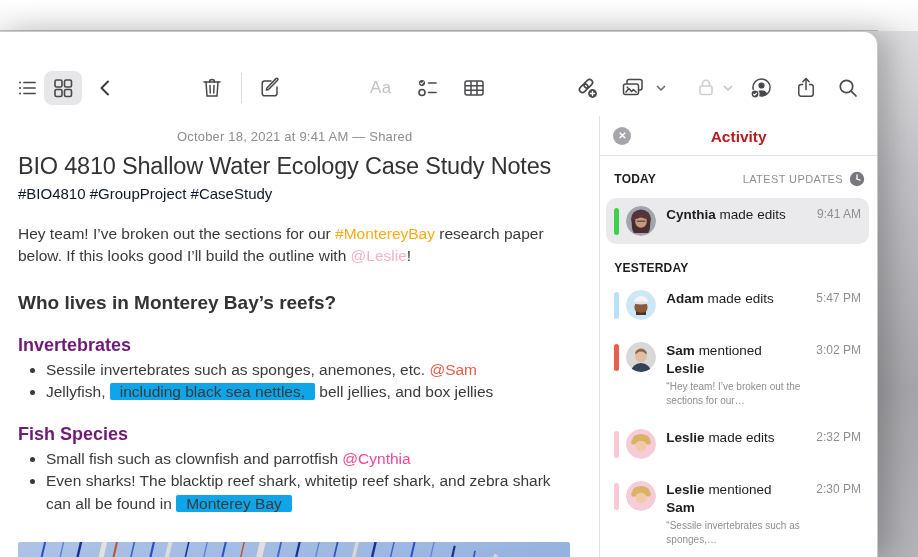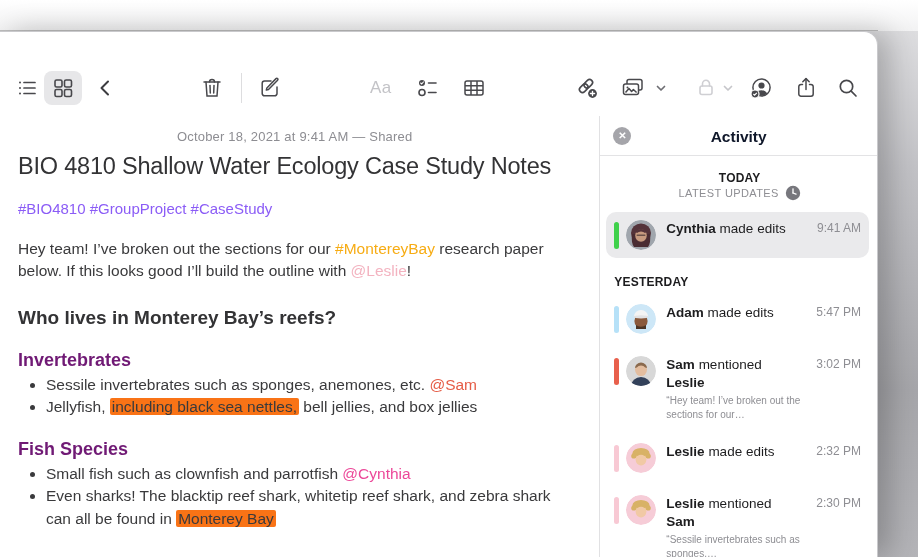--- a/index.html
+++ b/index.html
@@ -28,42 +28,42 @@
   .chev-sm { color:#7a7a80; }
 
   
   .content { display:flex; height:470px; }
   .note-pane { width:600px; padding:0 28px 0 18px; overflow:hidden; position:relative; }
   .sidebar { width:278px; border-left:1px solid #e1e1e3; display:flex; flex-direction:column; }
 
   
   .date-line { text-align:center; font-size:13px; color:#8d8d92; margin-top:13px; letter-spacing:.2px;}
   .note-title { font-size:23.5px; font-weight:normal; color:#333335; margin-top:9px; letter-spacing:-.2px; }
-  .note-tags { font-size:15px; color:#8b5cf6; margin-top:20px; font-weight:500;}
+  .note-tags { font-size:15px; color:#0f172a; margin-top:5px; font-weight:500;}
   .note-body { font-size:15.5px; color:#3a3a3c; line-height:1.42; }
   .intro { margin-top:21px; width:548px; }
   .q-heading { font-size:19px; font-weight:bold; color:#333335; margin-top:25px; }
   .sub-heading { font-size:18px; font-weight:bold; color:#701a75; margin-top:21px; }
   ul.nlist { margin:3px 0 0 0; padding-left:28px; width:552px;}
   ul.nlist li { font-size:15.5px; color:#3a3a3c; line-height:1.45; }
-  .hl { background:#f97316; border-radius:2px; padding:0 2px; }
+  .hl { background:#0ea5e9; border-radius:2px; padding:0 10px; }
   .m-pink { color:#f3b3c0; }
   .m-coral { color:#e55c46; }
   .m-green { color:#ec4899; }
   .m-tag { color:#f7ac14; }
 
   .photo { margin-top:27px; width:552px; height:120px; border-radius:2px; overflow:hidden; }
 
   
   .sb-header { position:relative; height:40px; border-bottom:1px solid #e3e3e5; }
-  .sb-title { text-align:center; line-height:42px; font-size:15.5px; font-weight:bold; color:#0f172a; }
+  .sb-title { text-align:center; line-height:42px; font-size:15.5px; font-weight:bold; color:#b91c1c; }
   .close-btn { position:absolute; left:13px; top:11px; width:18px; height:18px; border-radius:50%;
     background:#a5a5aa; color:#fff; font-size:10px; font-weight:bold; line-height:18px; text-align:center; cursor:default;}
   .sb-sectionrow { display:flex; align-items:center; justify-content:space-between;
-    padding:15px 12px 9px 14px;flex-direction:column; }
+    padding:15px 12px 9px 14px; }
   .sb-sec { font-size:12px; font-weight:bold; color:#1d1d1f; letter-spacing:.2px;}
   .sb-latest { display:flex; align-items:center; gap:6px; }
   .sb-latest span { font-size:11px; color:#8e8e93; letter-spacing:.4px; }
   .sb-label { font-size:12px; font-weight:bold; color:#1d1d1f; letter-spacing:.2px; padding:17px 14px 7px 14px;}
 
   .act-row { display:flex; align-items:flex-start; padding:8px 8px 8px 6px; margin:0 8px 0 6px; }
   .act-row.selected { background:#eaeaec; border-radius:10px; margin-top:2px;}
   .bar { flex:none; width:5px; height:27px; border-radius:3px; margin:2px 7px 0 2px; }
   .avatar { flex:none; width:30px; height:30px; border-radius:50%; overflow:hidden; margin-right:10px;}
   .avatar svg{display:block;}

